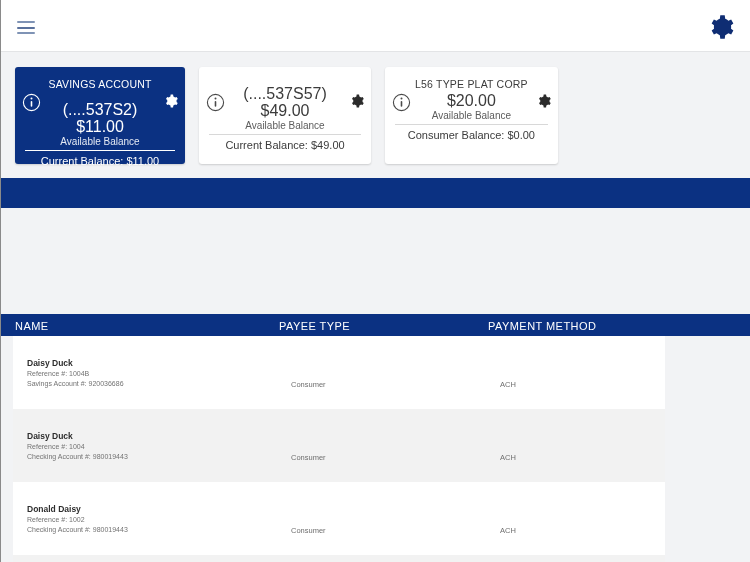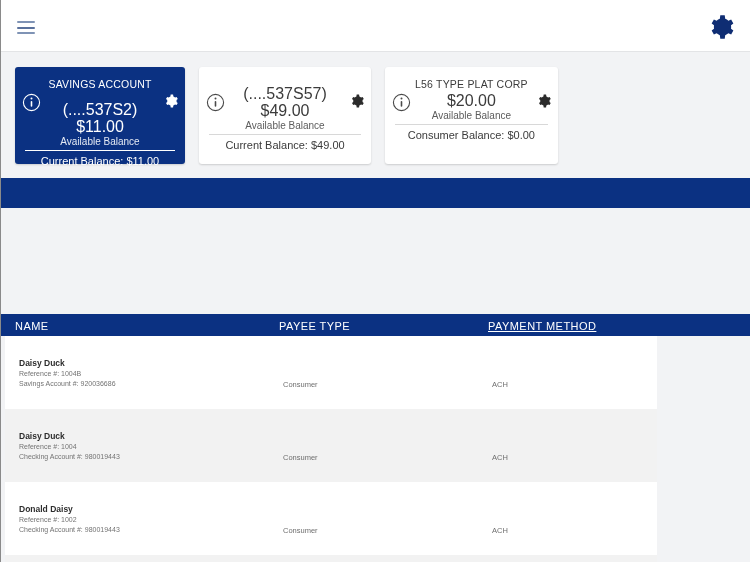--- a/index.html
+++ b/index.html
@@ -159,24 +159,24 @@
     width: 750px; height: 22px;
     background: #0b3182;
   }
   .table-head .th {
     position: absolute; top: 6px;
     font-size: 11px; color: #ffffff;
     letter-spacing: 0.45px;
   }
   .th.c1 { left: 14px; }
   .th.c2 { left: 278px; }
-  .th.c3 { left: 487px; text-decoration: underline; }
+  .th.c3 { left: 487px; }
 
   .table-body {
-    position: absolute; left: 4px; top: 336px;
+    position: absolute; left: 12px; top: 336px;
     width: 652px; height: 226px;
     overflow: hidden;
   }
   .row {
     position: relative;
     width: 750px; height: 73px;
     background: #ffffff;
   }
   .row.alt { background: #f2f2f2; }
   .row .cell {

